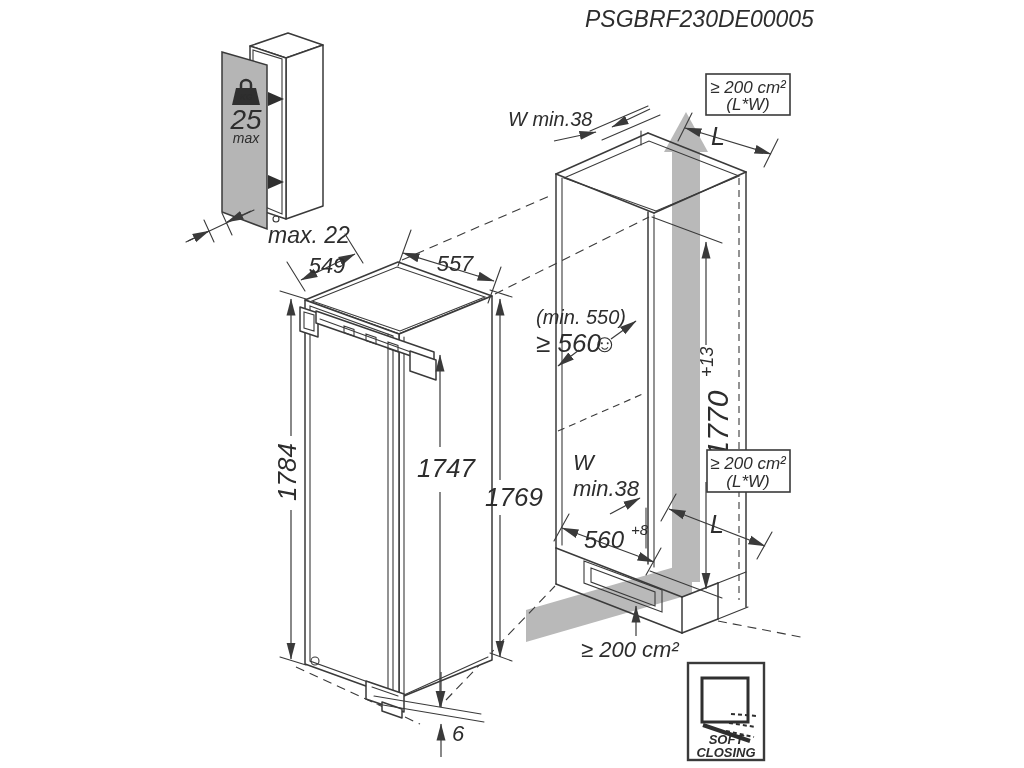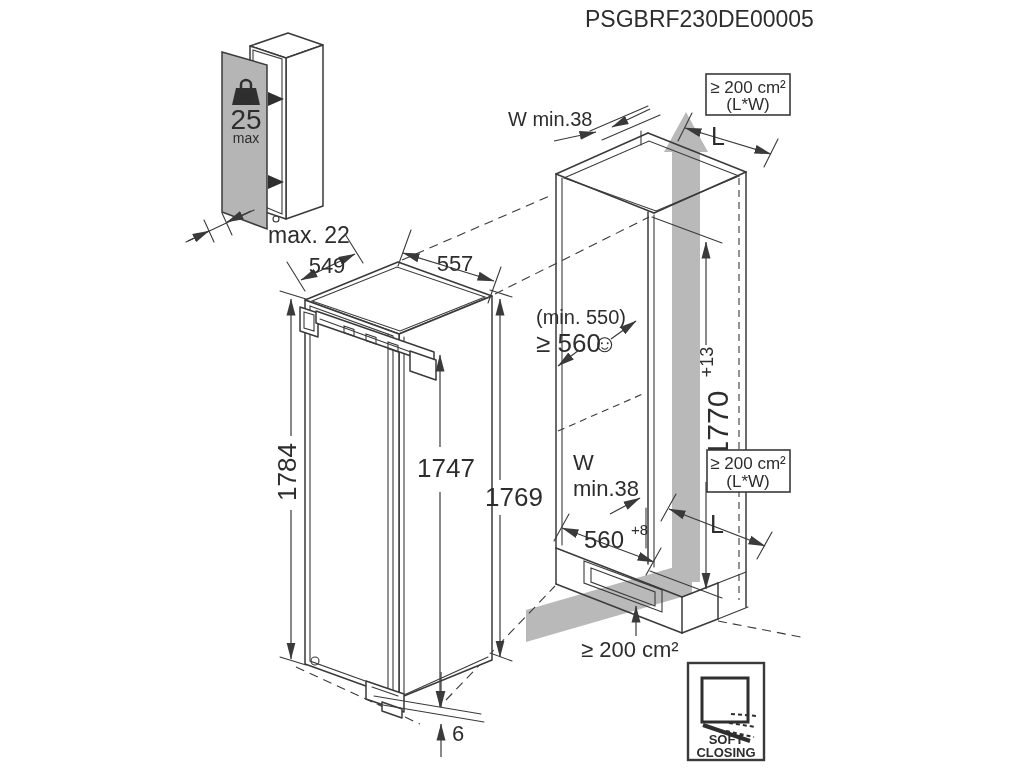--- a/index.html
+++ b/index.html
@@ -1,16 +1,16 @@
 <!DOCTYPE html>
 <html><head>
 <meta charset="utf-8">
 <style>
   html,body{margin:0;padding:0;background:#fff;}
-  .stage{width:936px;height:768px;position:relative;background:#fff;overflow:hidden;}
+  .stage{width:936px;height:768px;position:relative;background:#fff;overflow:hidden;font-style:italic;}
   svg{display:block;font-family:"Liberation Sans", sans-serif;}
   text{fill:#2d2d2d;}
   .ln{stroke:#3a3a3a;stroke-width:1.5;fill:none;stroke-linejoin:round;stroke-linecap:round;}
   .lnthin{stroke:#3a3a3a;stroke-width:1.1;fill:none;stroke-linecap:round;}
   .dim{stroke:#3a3a3a;stroke-width:1.2;fill:none;}
   .dash{stroke:#3a3a3a;stroke-width:1.1;fill:none;stroke-dasharray:9 6;}
   .hid{stroke:#3a3a3a;stroke-width:1.1;fill:none;stroke-dasharray:7 5;}
   .whiteface{fill:#ffffff;stroke:#3a3a3a;stroke-width:1.5;stroke-linejoin:round;}
 </style>
 </head>

